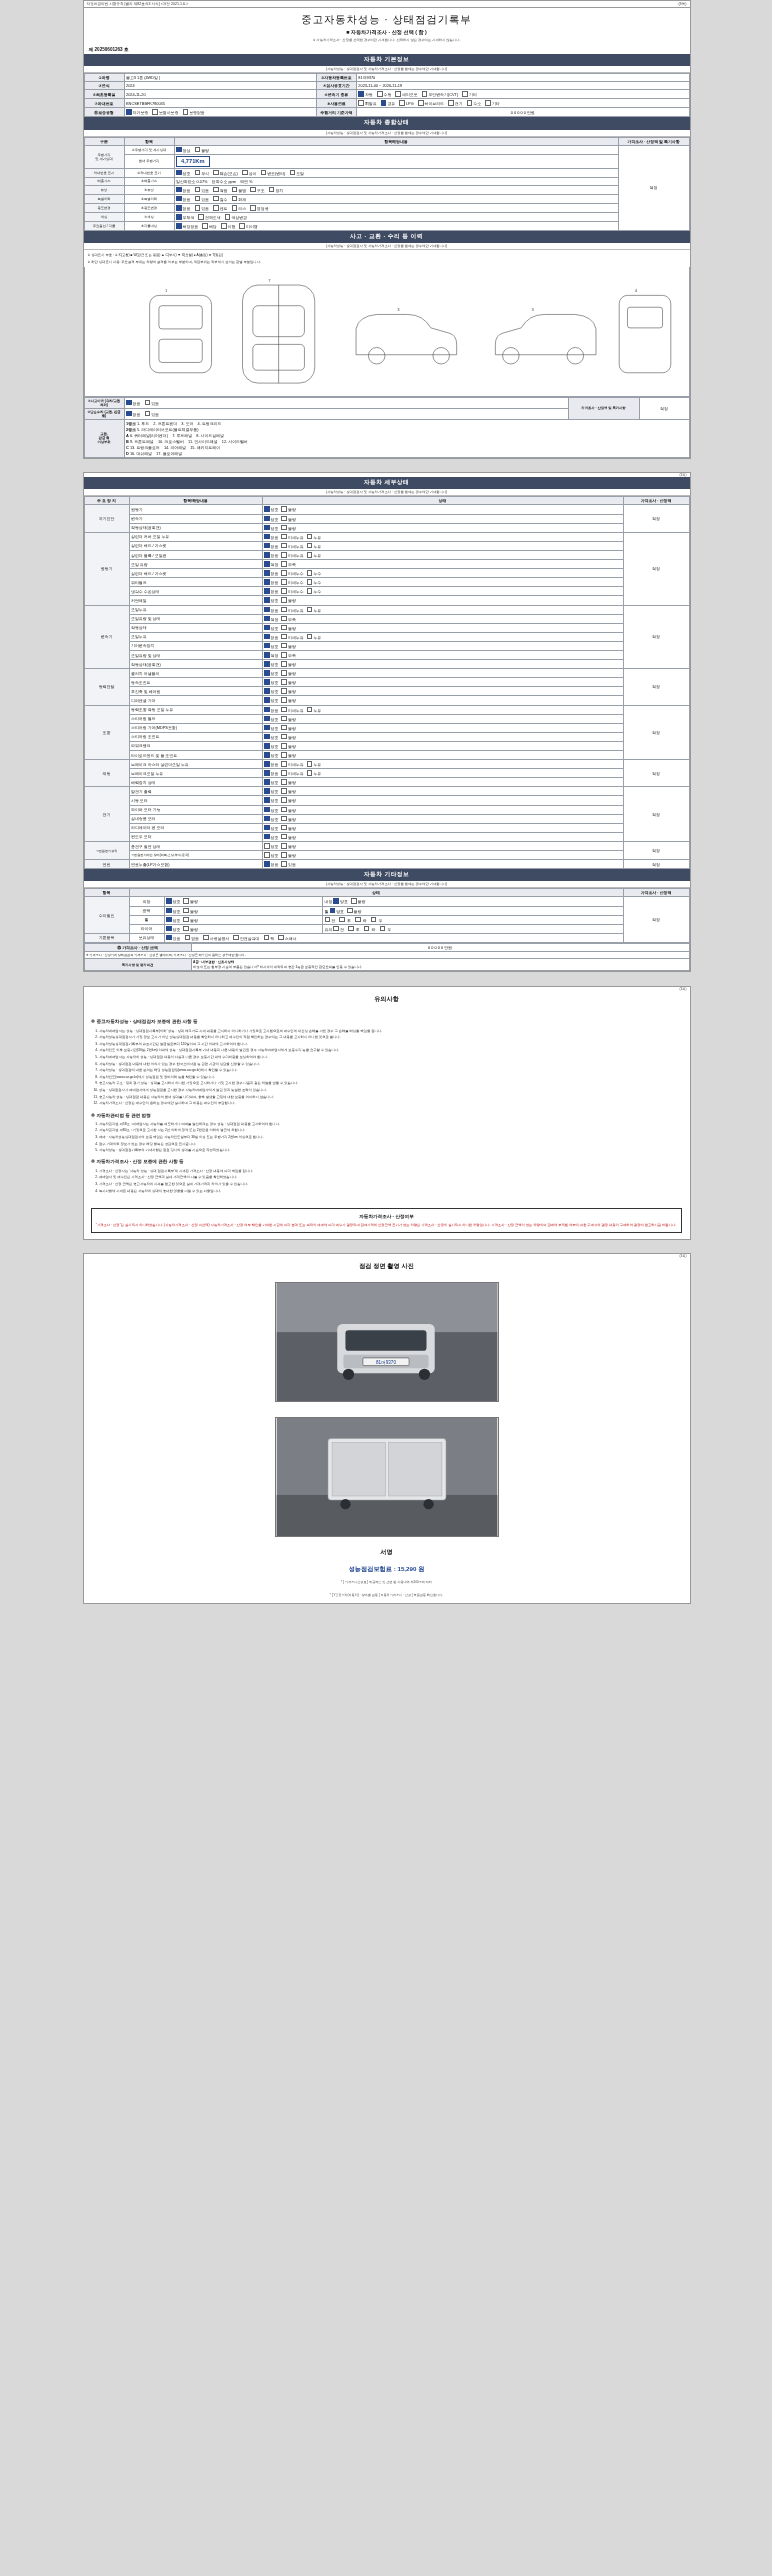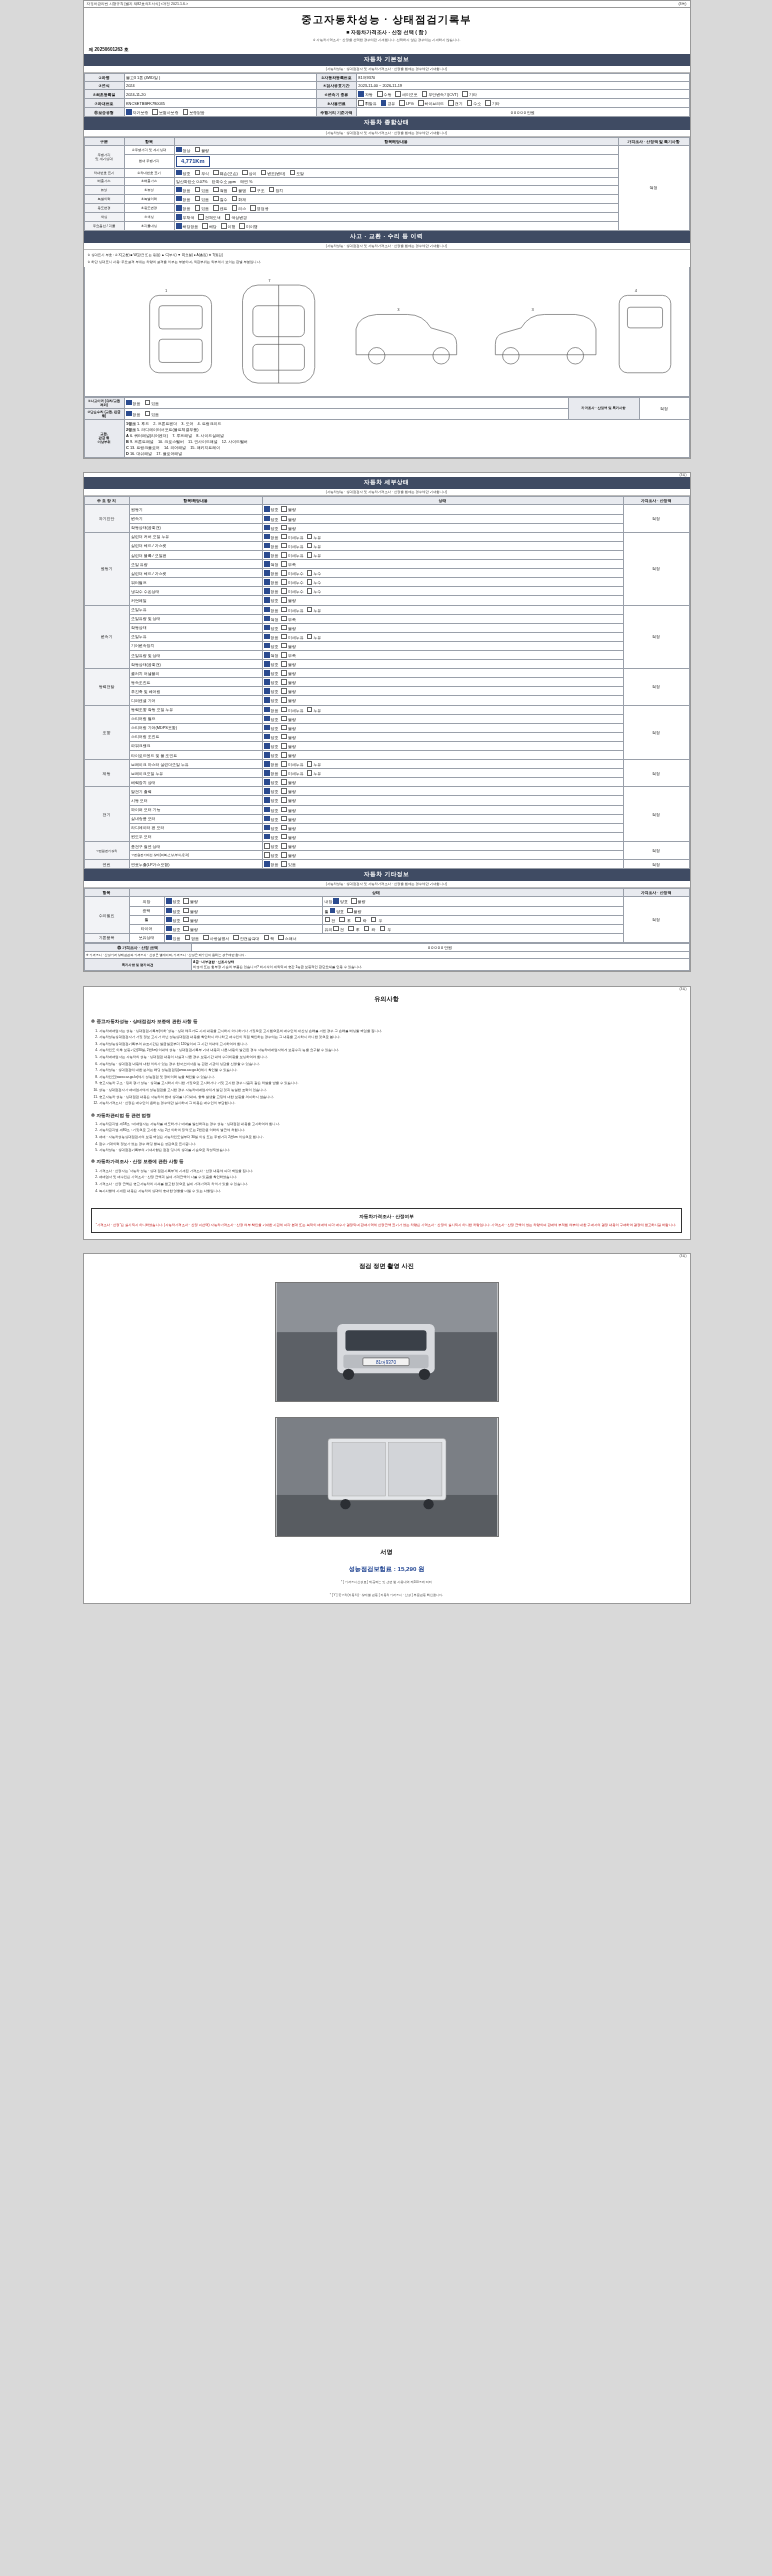--- a/index.html
+++ b/index.html
@@ -2,21 +2,21 @@
 <html lang="ko" style="font-size:8.2px"><head>
 <meta charset="utf-8">
 <style>
   html,body{margin:0;padding:0;background:#d9d9d9;}
   body{font-family:"Liberation Sans","DejaVu Sans",sans-serif;color:#111;}
   .page{width:773px;margin:0 auto;background:#d9d9d9;padding-bottom:20.6px;}
   .sheet{background:#fff;border:0.5px solid #999;margin:0 auto 13.4px auto;width:608px;box-sizing:border-box;}
   
   .topstrip{width:608px;margin:0 auto;display:flex;justify-content:space-between;align-items:center;font-size:3.6px;color:#333;background:#fff;border:0.5px solid #999;border-bottom:none;padding:1px 3.1px;box-sizing:border-box;}
   .title-block{text-align:center;padding:5.2px 0 3.1px 0;}
-  .title-block .t1{font-size:10.3px;font-weight:bold;letter-spacing:1px;}
+  .title-block .t1{font-size:10.3px;font-weight:normal;letter-spacing:1px;}
   .title-block .t2{font-size:5.2px;font-weight:bold;margin-top:2.1px;}
   .title-block .t3{font-size:3.3px;color:#444;margin-top:1.5px;line-height:1.5;}
   .docnum{font-size:4.6px;font-weight:bold;padding:1px 0 2.1px 5.2px;}
   .bar{background:#3f4b63;color:#fff;text-align:center;font-size:5.7px;font-weight:bold;padding:2.1px 0;letter-spacing:0.5px;}
   .subbar{font-size:3.3px;text-align:center;color:#333;padding:1px 0;border-bottom:0.5px solid #bbb;}
   table{border-collapse:collapse;width:100%;font-size:3.9px;}
   td,th{border:0.5px solid #9aa0aa;padding:1px 1.5px;vertical-align:middle;}
   .lbl{background:#e8eaef;text-align:center;font-weight:bold;width:36px;}
   .lbl2{background:#f2f3f6;text-align:center;}
   .ctr{text-align:center;}

